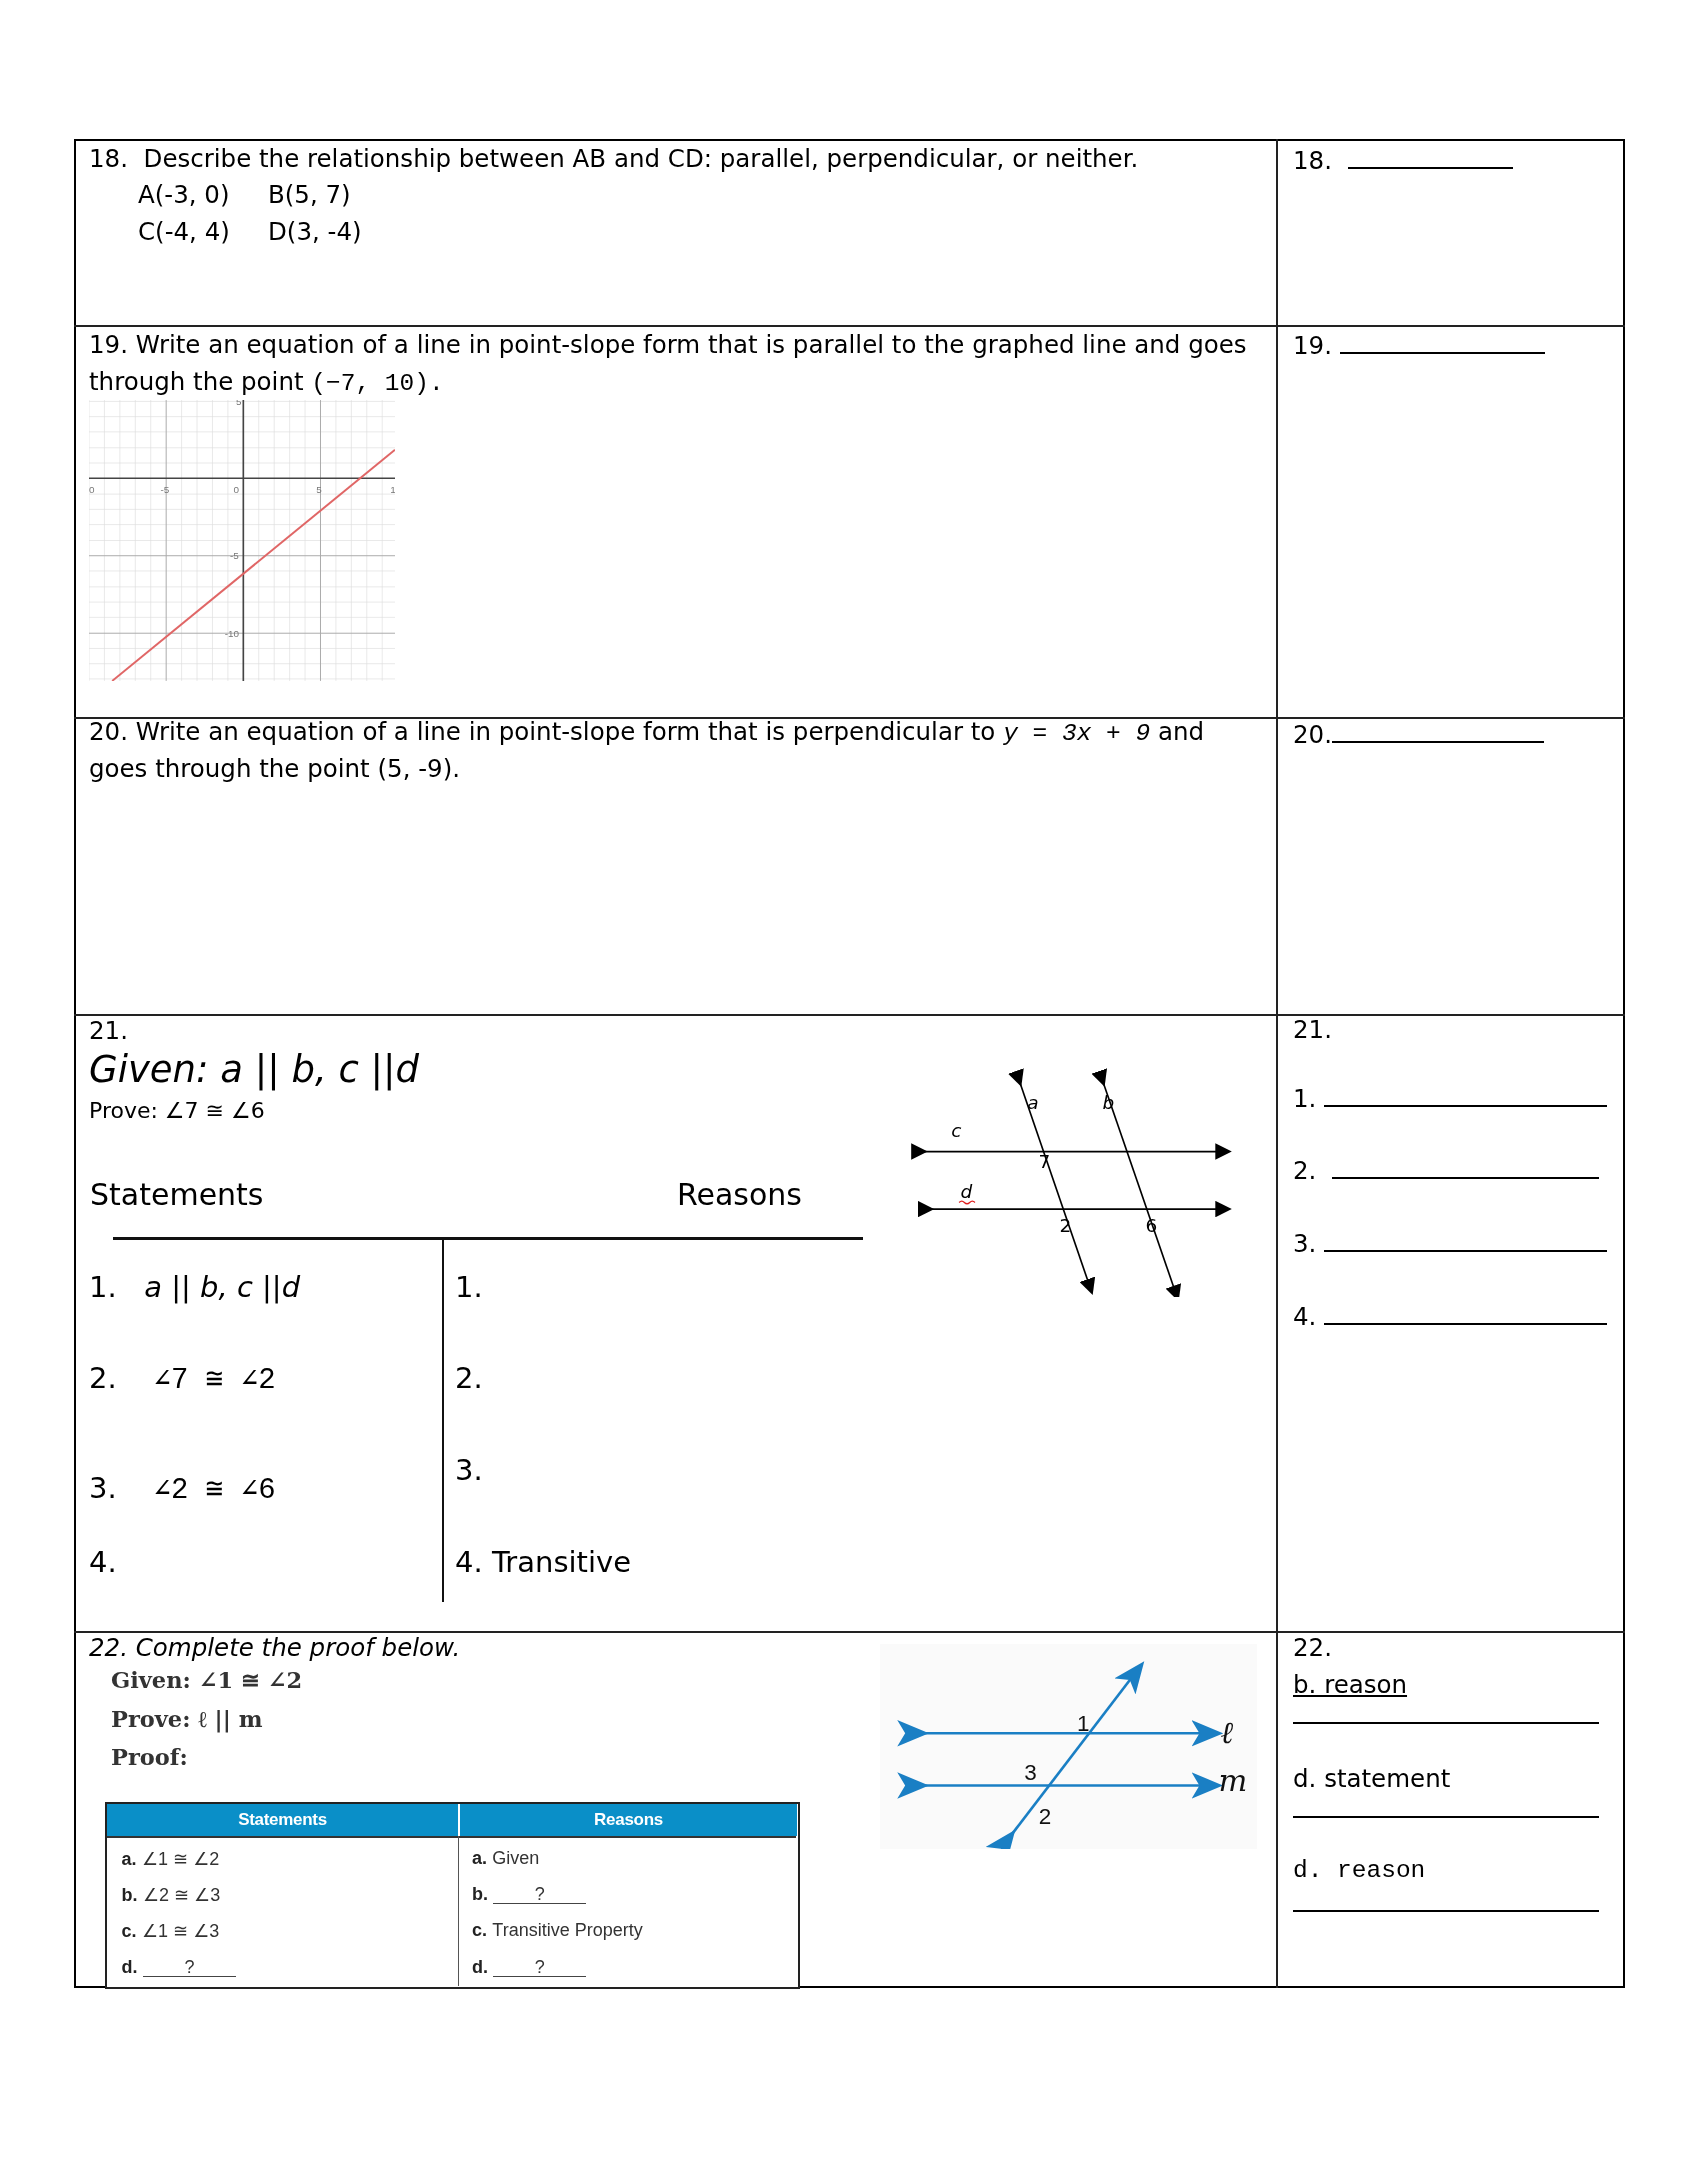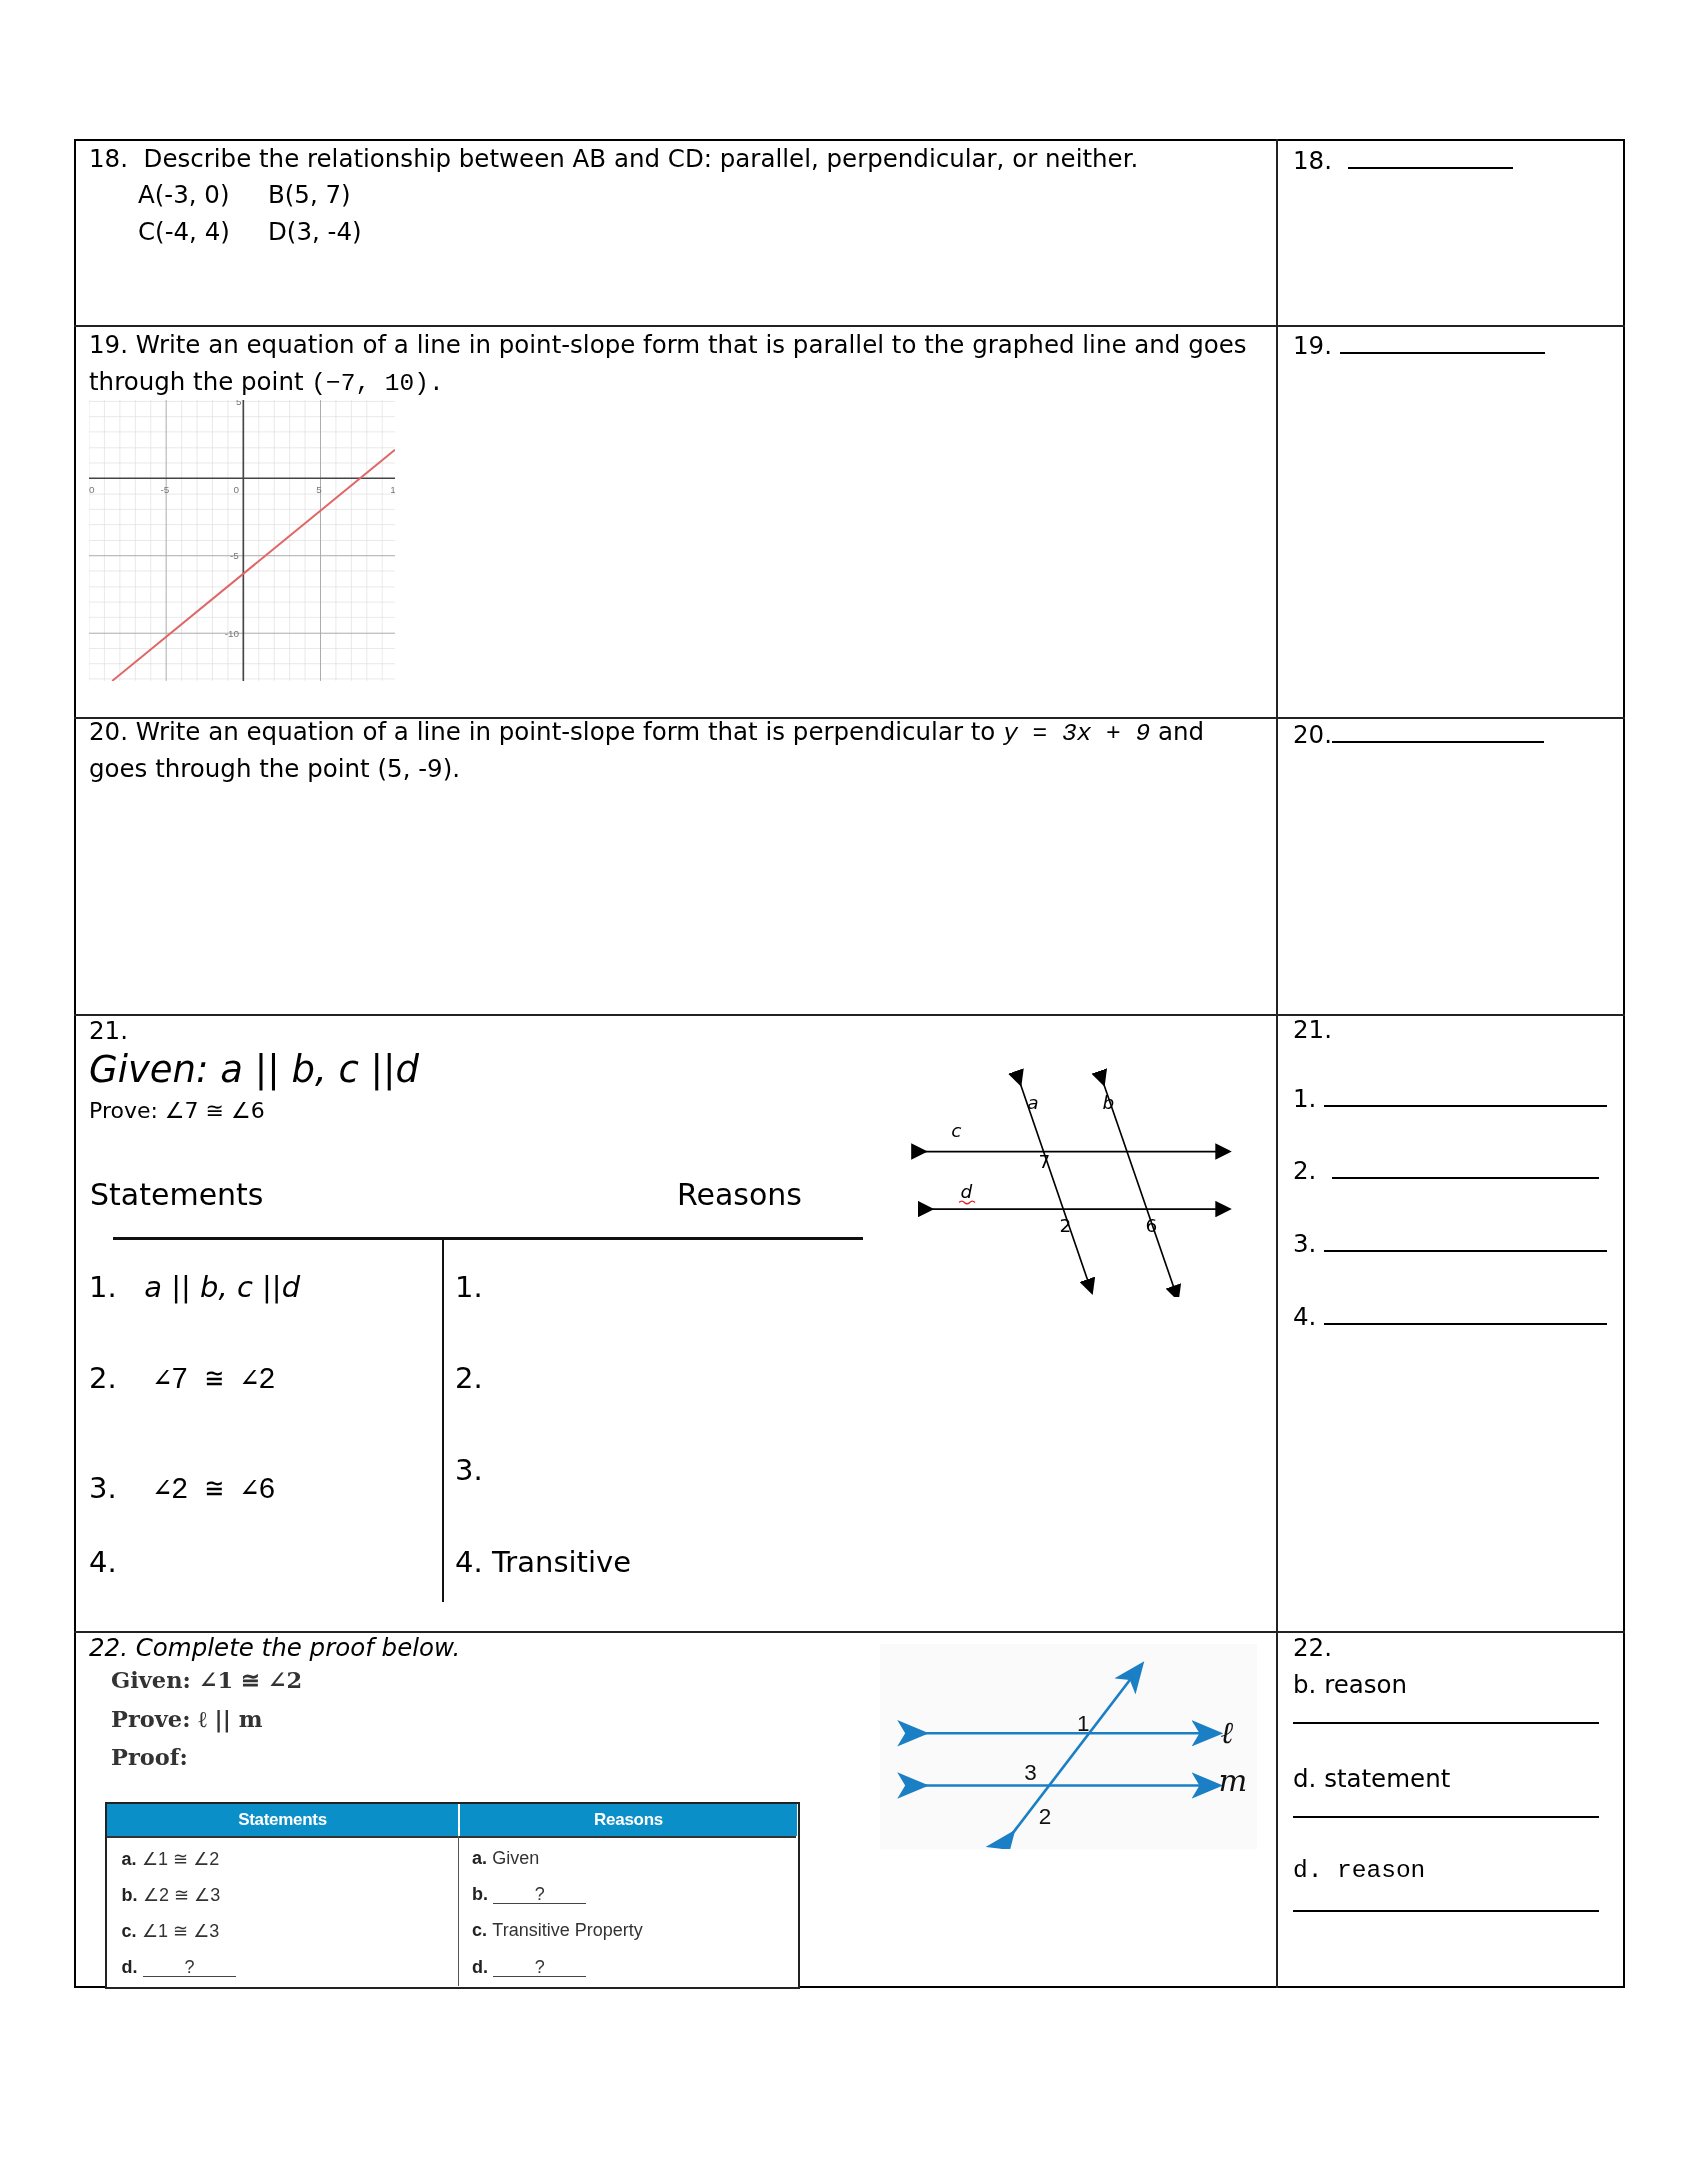--- a/index.html
+++ b/index.html
@@ -242,19 +242,19 @@
       <text x="240" y="272">2</text>
     </g>
     <g font-family="DejaVu Serif, serif" font-style="italic" font-size="46" fill="#111">
       <text x="515" y="150">ℓ</text>
       <text x="512" y="222">m</text>
     </g>
   </svg>
 </div>
 
 <div class="ans" style="left:1293px; top:1629px; line-height:37px;">22.</div>
-<div class="ans" style="left:1293px; top:1666px; line-height:37px;">b. reason</div>
+<div class="ans" style="left:1293px; top:1666px; line-height:37px;text-decoration:underline;">b. reason</div>
 <div class="abs blank" style="left:1293px; top:1721px; width:306px;"></div>
 <div class="ans" style="left:1293px; top:1760px; line-height:37px;">d. statement</div>
 <div class="abs blank" style="left:1293px; top:1815px; width:306px;"></div>
 <div class="ans" style="left:1293px; top:1852px; line-height:37px;font-family:Liberation Mono, monospace;">d. reason</div>
 <div class="abs blank" style="left:1293px; top:1909px; width:306px;"></div>
 
 
 </body></html>

